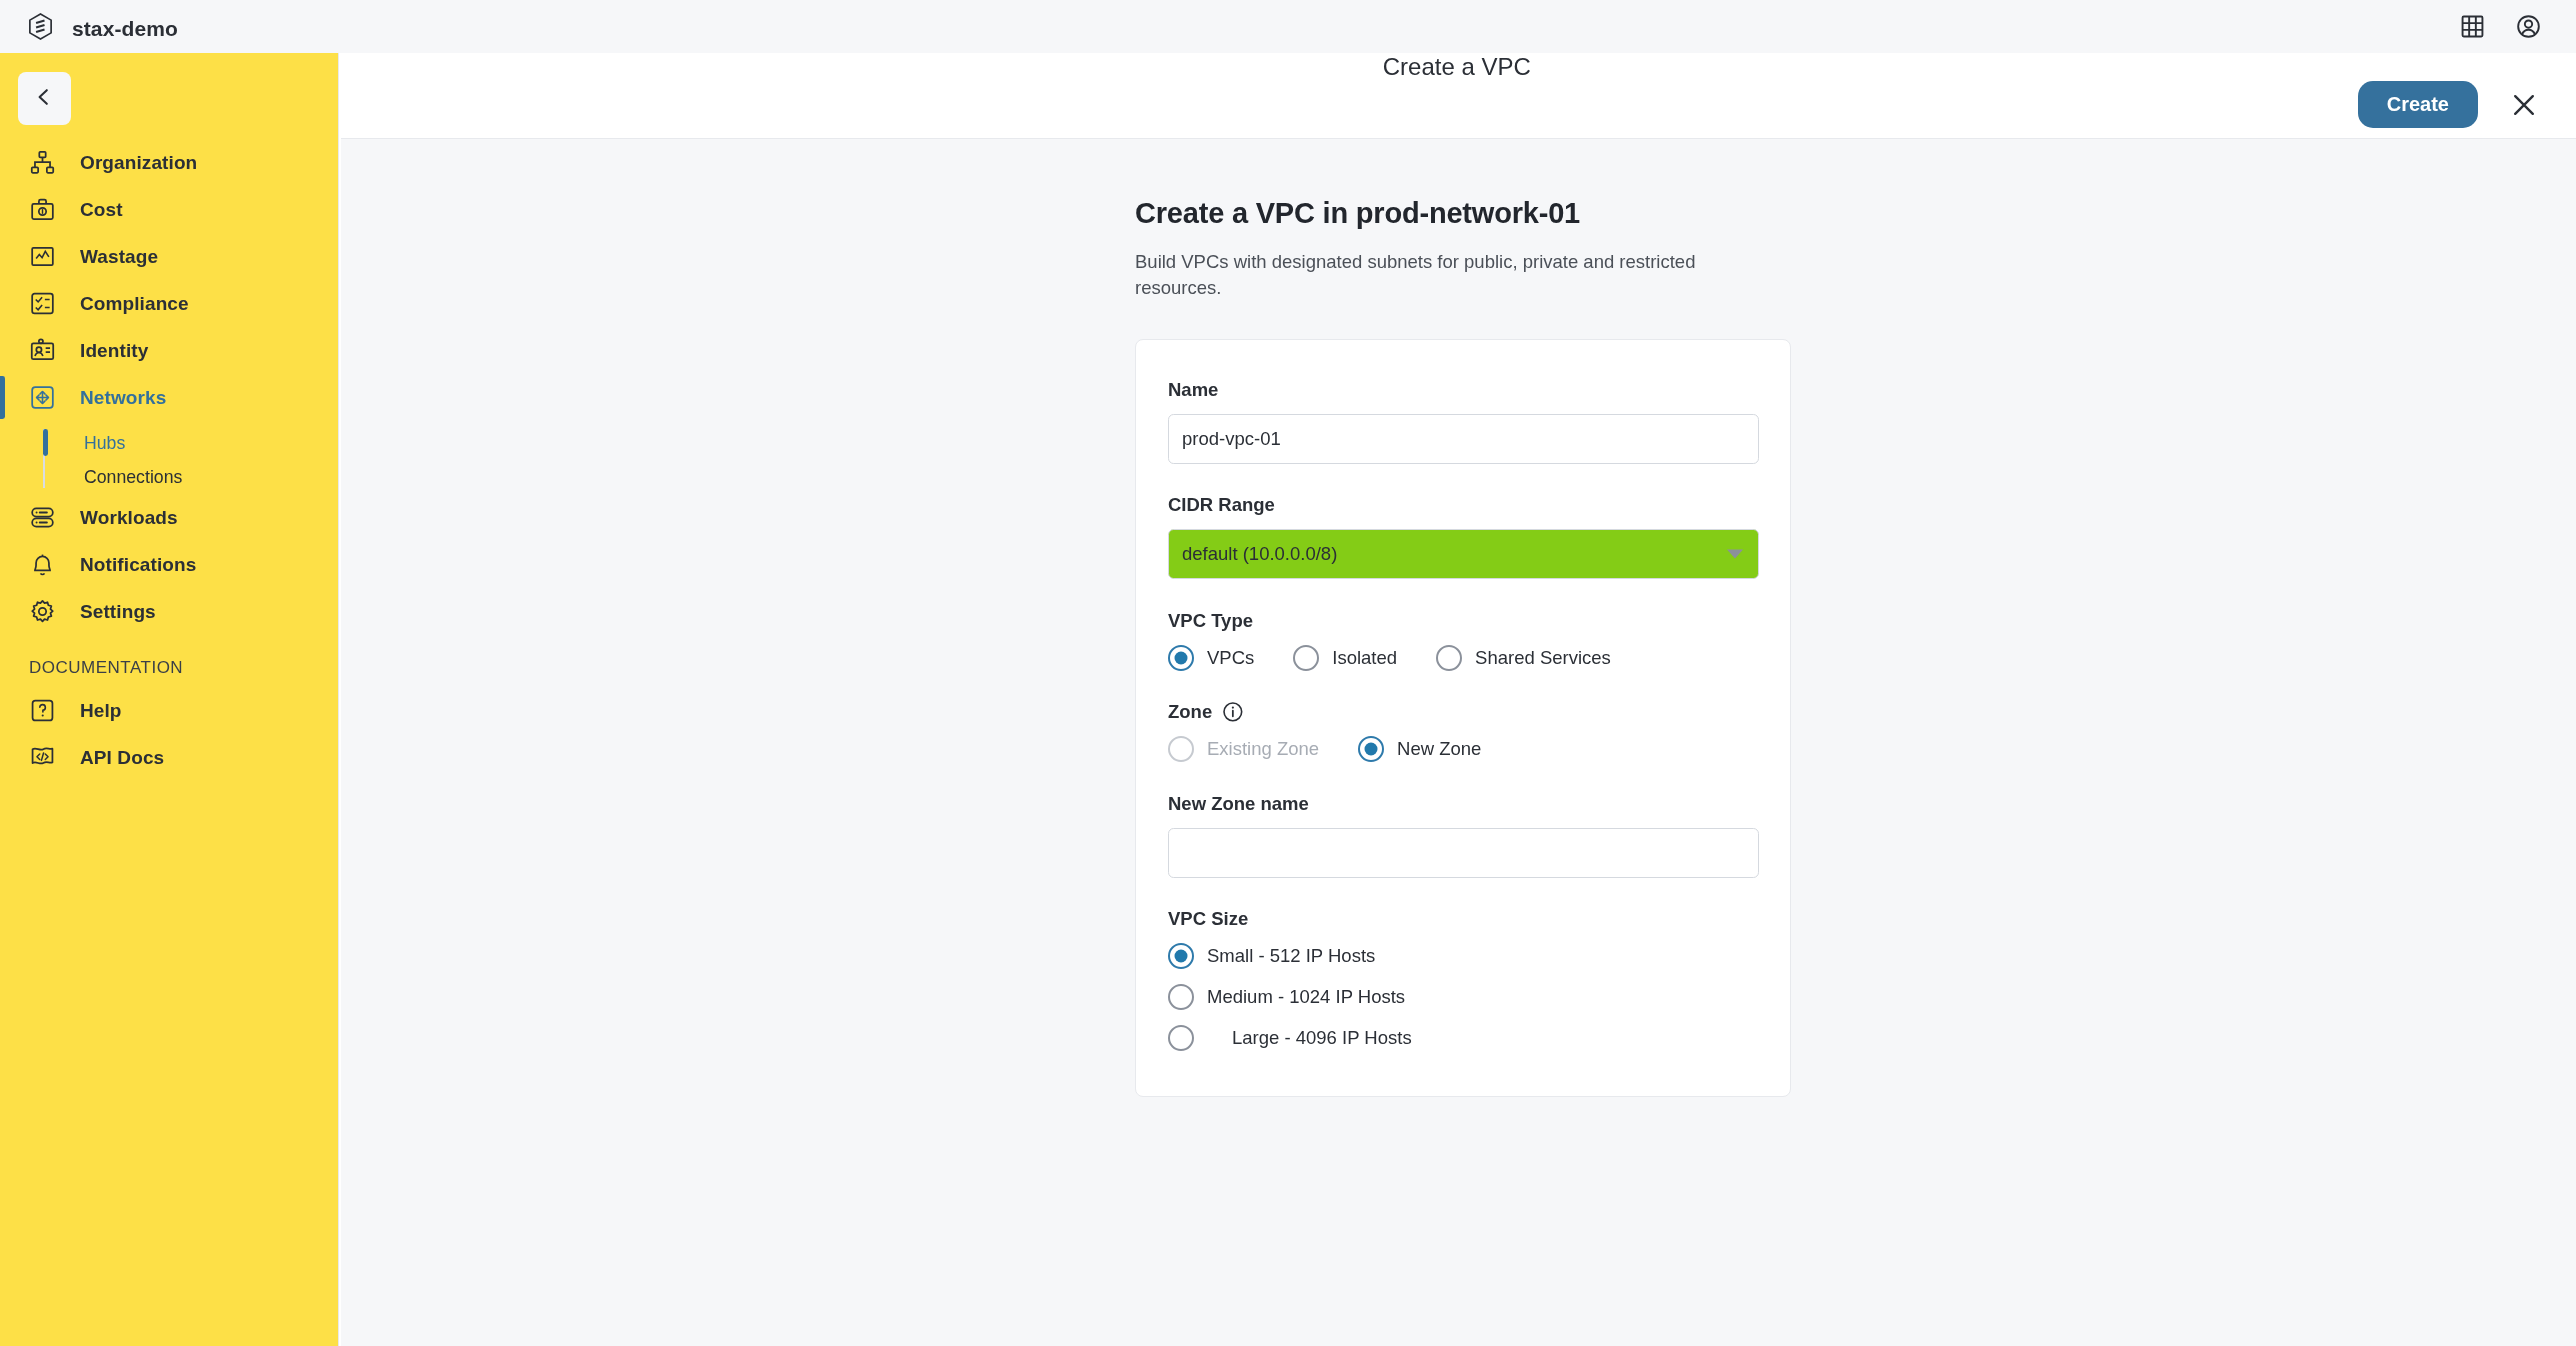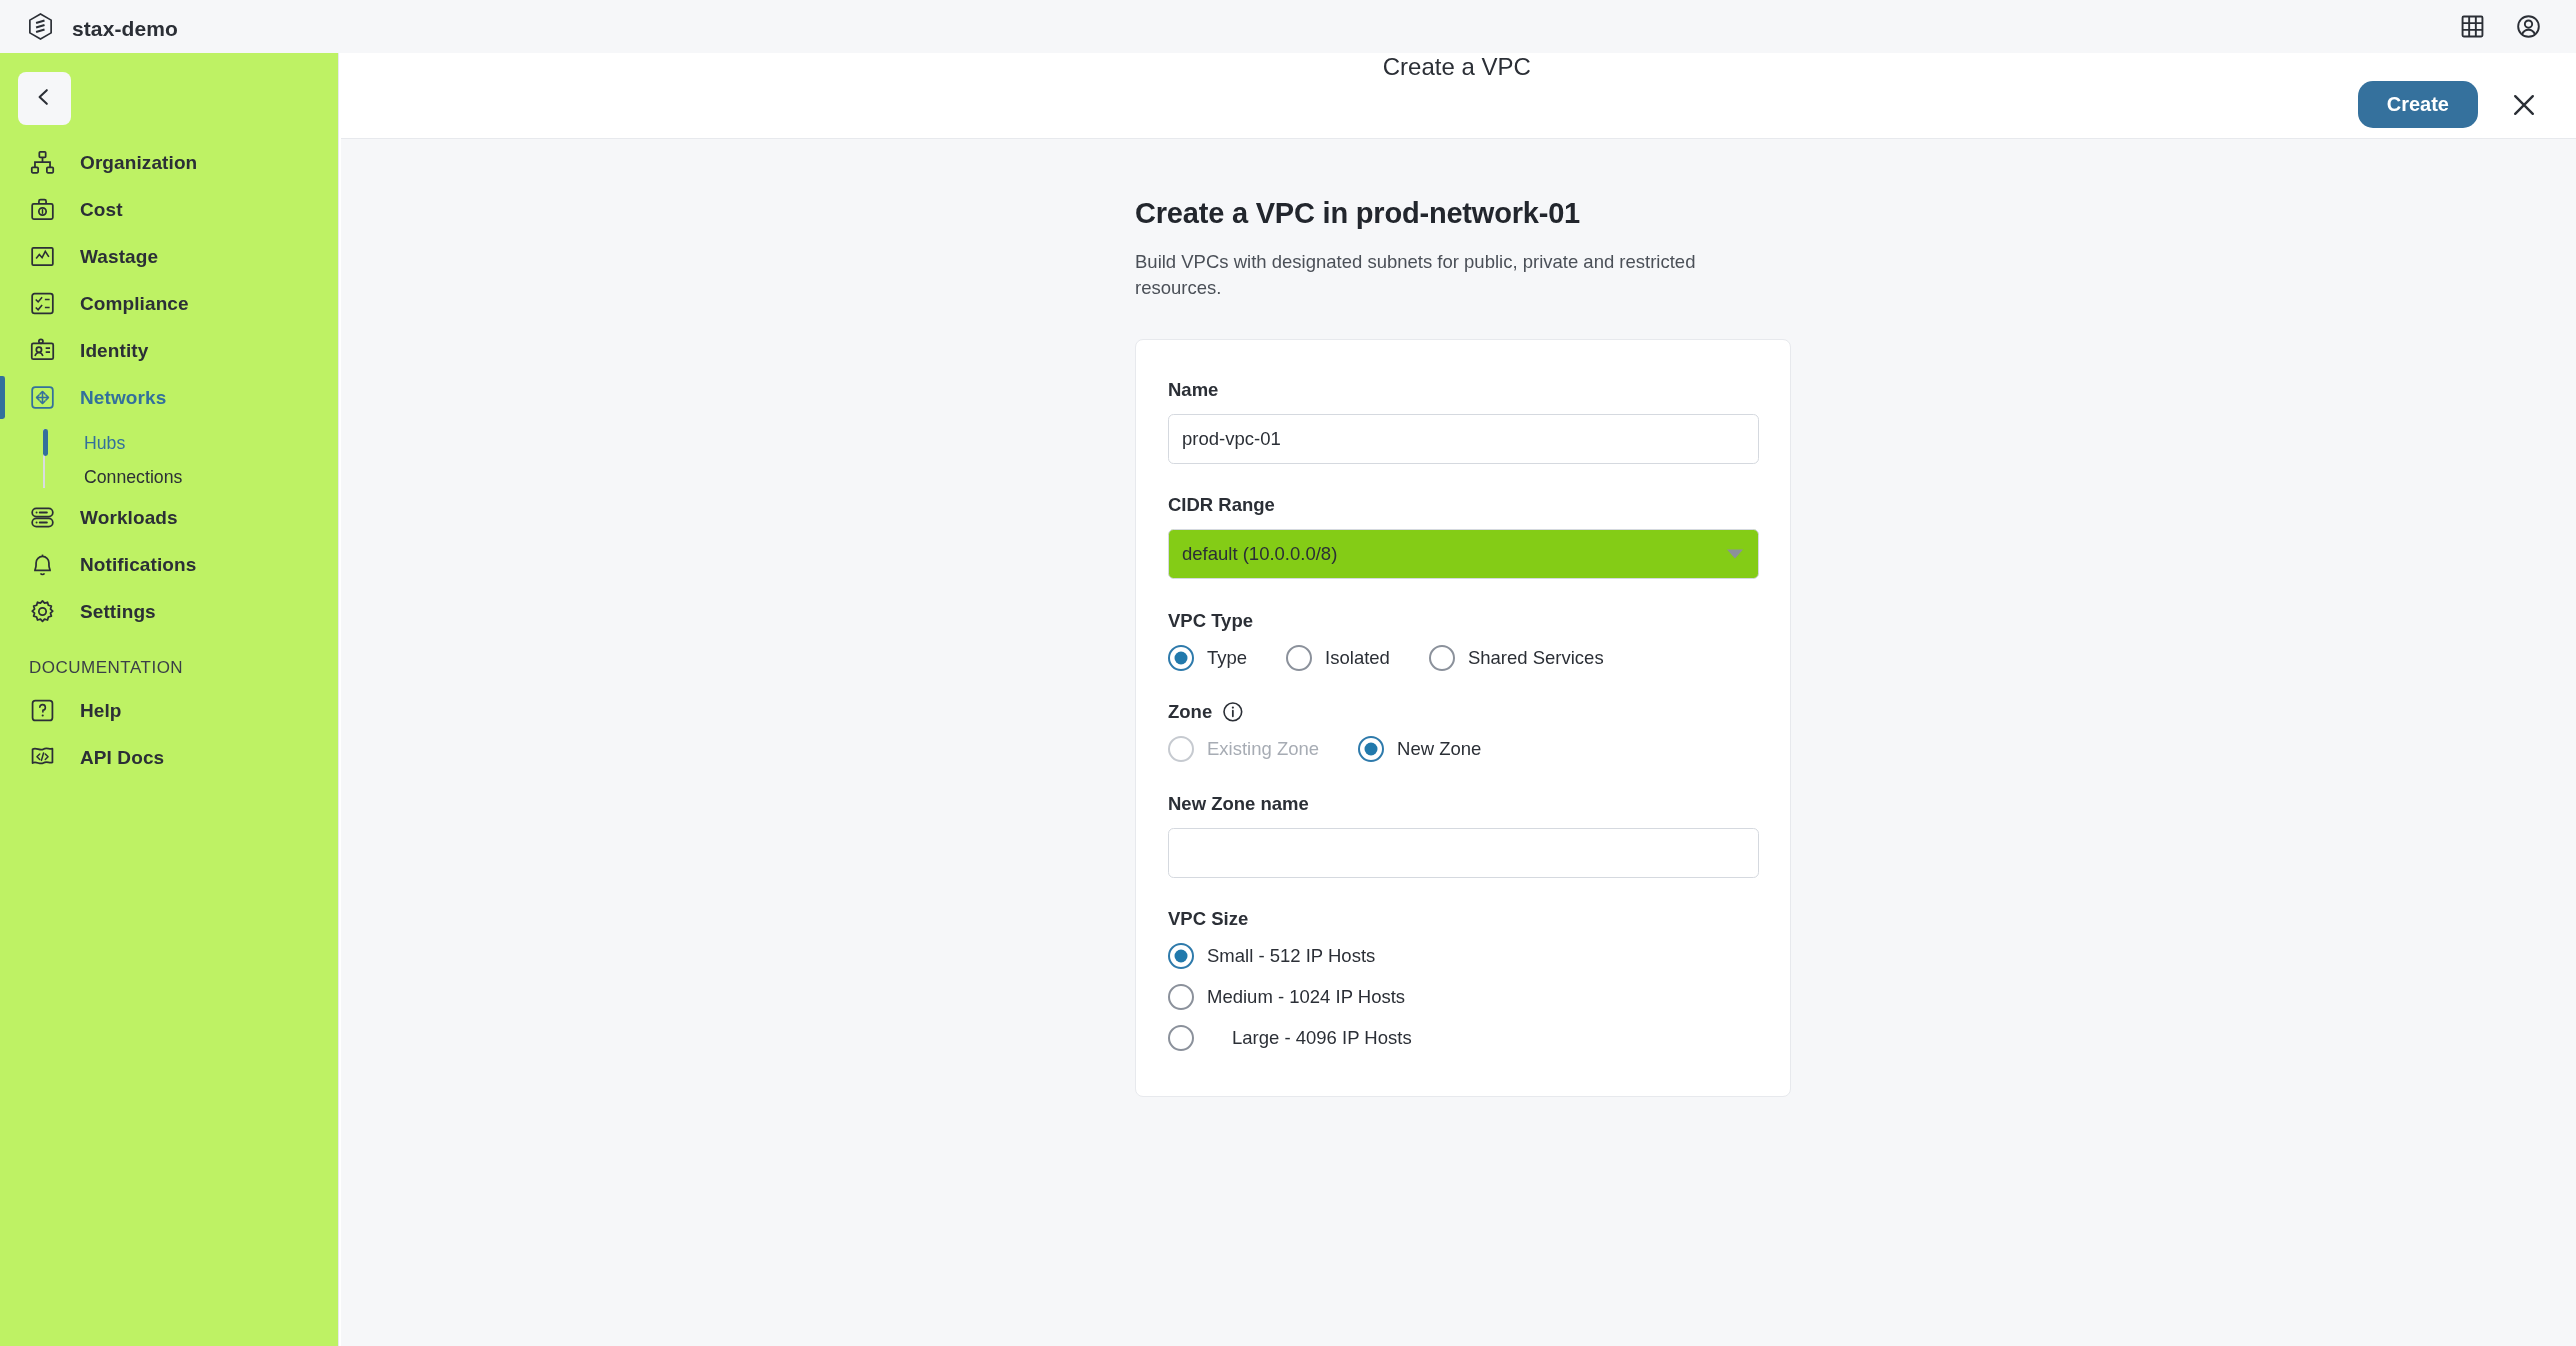--- a/index.html
+++ b/index.html
@@ -49,21 +49,21 @@
     padding-right: 34px;
   }
   .appbar-icon { width: 27px; height: 27px; display: block; cursor: pointer; }
 
   
   .sidebar {
     position: absolute;
     top: 53px; left: 0;
     width: 339px;
     height: 1294px;
-    background: #bef264;
+    background: #fde047;
     border-right: 1.6px solid #e7e9ed;
     z-index: 10;
   }
   .sidebar-back {
     width: 53px; height: 53px;
     margin: 19px 0 0 17.7px;
     border-radius: 8px;
     background: #f6f7f9;
     display: flex;
     align-items: center;
@@ -528,21 +528,21 @@
             </div>
             <span class="select-caret"></span>
           </div>
         </div>
 
         <div class="field">
           <label class="field-label">VPC Type</label>
           <div class="radio-row">
             <div class="radio-opt">
               <span class="radio checked"></span>
-              <span class="radio-text">Type</span>
+              <span class="radio-text">VPCs</span>
             </div>
             <div class="radio-opt">
               <span class="radio"></span>
               <span class="radio-text">Isolated</span>
             </div>
             <div class="radio-opt">
               <span class="radio"></span>
               <span class="radio-text">Shared Services</span>
             </div>
           </div>

